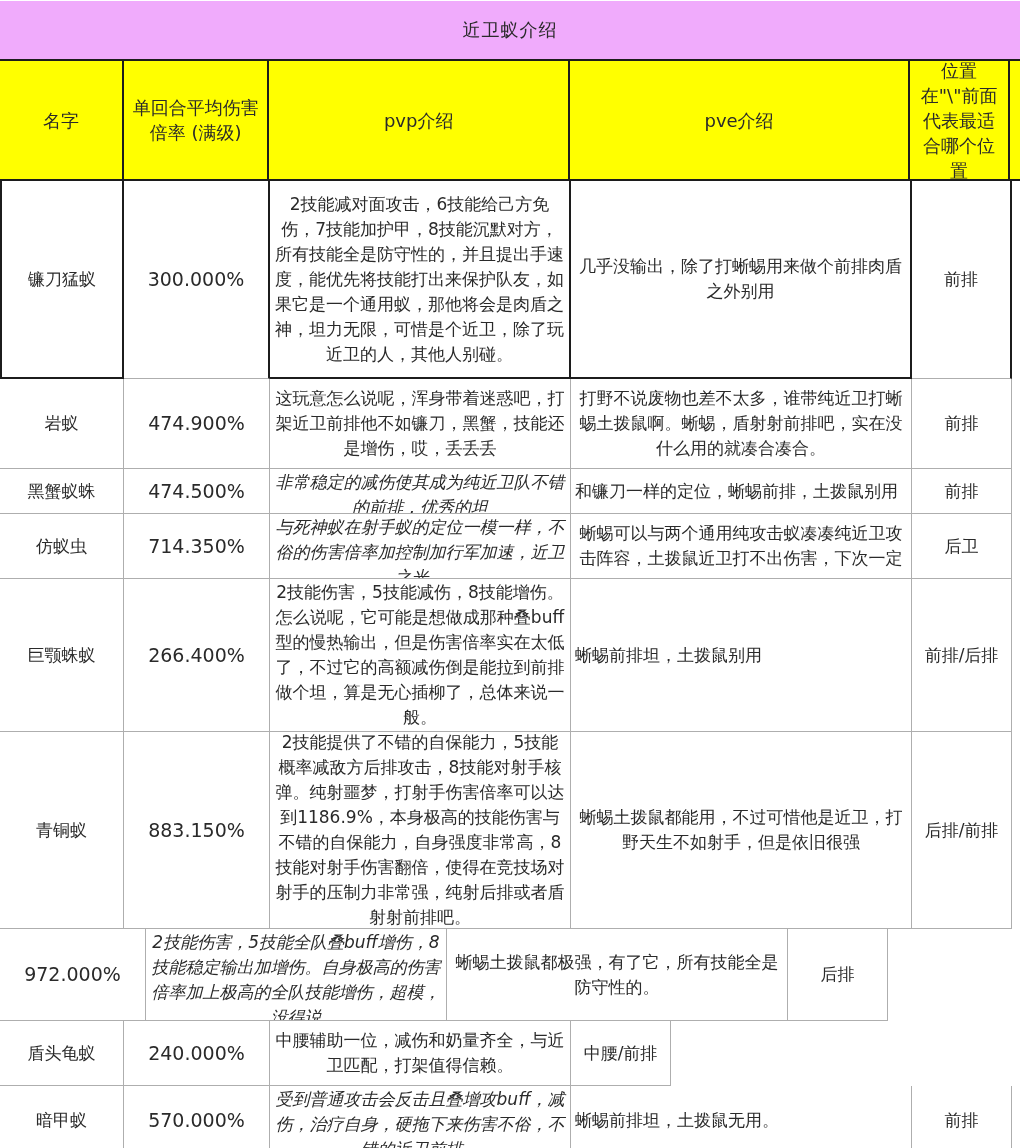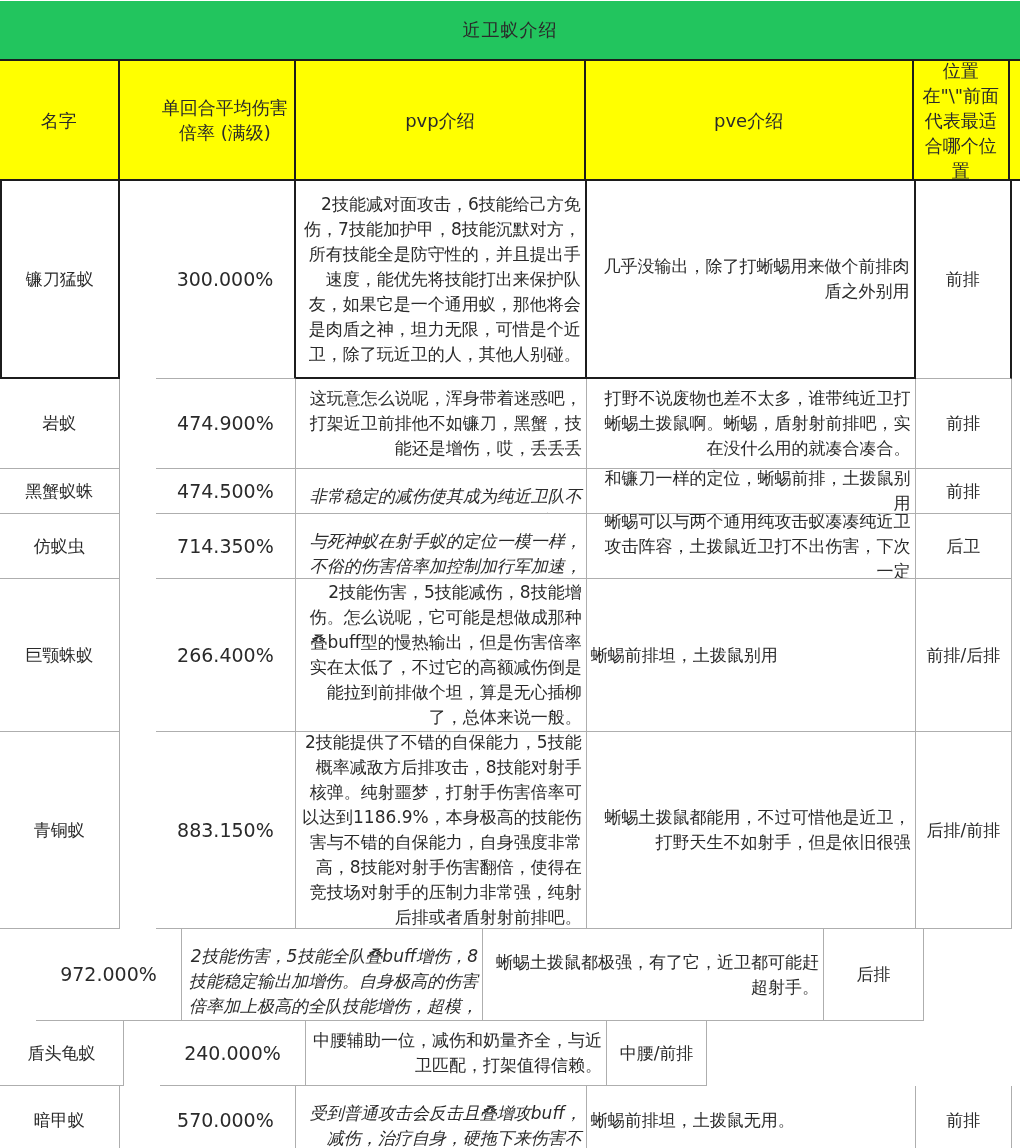--- a/index.html
+++ b/index.html
@@ -2,52 +2,52 @@
 <html><head>
 <meta charset="utf-8">
 <style>
   * { box-sizing: border-box; margin: 0; padding: 0; }
   html,body { background:#ffffff; }
   body { font-family: "DejaVu Sans", "Liberation Sans", sans-serif; color:#2a2a2a; }
   .sheet { width:1020px; height:1148px; overflow:hidden; background:#ffffff; border-top:1px solid #fff; }
 
   
   .titlebar {
-    height:60px; background:#22c55e;
+    height:60px; background:#f0abfc;
     display:flex; align-items:center; justify-content:center;
     font-size:18px; letter-spacing:1px;
     border-bottom:2px solid #1c1c1c;
   }
   .header { display:flex; height:120px; background:#ffff00; border-bottom:2px solid #1c1c1c; }
   .header .hcell {
     display:flex; align-items:center; justify-content:center;
     text-align:center; font-size:18px; line-height:25px; padding:0 5px;
     border-right:2px solid #1c1c1c; overflow:hidden;
   }
   .header .sliver { border-right:none; background:#ffff00; }
   .pos-h { white-space:pre-line; }
 
   
   .w-name { width:124px; }
-  .w-rate { width:146px;margin-left:36px; }
+  .w-rate { width:146px; }
   .w-pvp  { width:301px; }
   .w-pve  { width:341px; }
   .w-pos  { width:100px; }
   .w-sliver { width:8px; flex:0 0 8px; }
 
   
   .row { display:flex; background:#fff; }
   .cell {
     overflow:hidden; font-size:17px; line-height:25px;
     border-right:1px solid #aeaeae; border-bottom:1px solid #aeaeae;
     display:flex; align-items:center;
   }
   .c-name, .c-pos { justify-content:center; text-align:center; }
   .c-rate { justify-content:center; font-size:19px; }
-  .c-pvp, .c-pve { padding:15px 4px; text-align:right; }
+  .c-pvp, .c-pve { padding:1px 4px; text-align:center; }
   .cell.top { align-items:flex-start;font-style:italic; }
   .c-sliver { border:none; }
 
   
   .r1 .cell { border-right:2px solid #1c1c1c; }
   .r1 .c-name { border-left:2px solid #1c1c1c; border-bottom:2px solid #1c1c1c; }
   .r1 .c-rate { border-bottom:1px solid #aeaeae; }
   .r1 .c-pvp  { border-bottom:2px solid #1c1c1c; }
   .r1 .c-pve  { border-bottom:2px solid #1c1c1c; }
   .r1 .c-pos  { border-bottom:1px solid #aeaeae; }
@@ -127,21 +127,21 @@
     <div class="cell c-rate w-rate">883.150%</div>
     <div class="cell c-pvp w-pvp">2技能提供了不错的自保能力，5技能概率减敌方后排攻击，8技能对射手核弹。纯射噩梦，打射手伤害倍率可以达到1186.9%，本身极高的技能伤害与不错的自保能力，自身强度非常高，8技能对射手伤害翻倍，使得在竞技场对射手的压制力非常强，纯射后排或者盾射射前排吧。</div>
     <div class="cell c-pve w-pve">蜥蜴土拨鼠都能用，不过可惜他是近卫，打野天生不如射手，但是依旧很强</div>
     <div class="cell c-pos w-pos">后排/前排</div>
     <div class="cell c-sliver w-sliver"></div>
   </div>
 
   <div class="row h7">
     <div class="cell c-rate w-rate">972.000%</div>
     <div class="cell c-pvp w-pvp top">2技能伤害，5技能全队叠buff增伤，8技能稳定输出加增伤。自身极高的伤害倍率加上极高的全队技能增伤，超模，没得说</div>
-    <div class="cell c-pve w-pve">蜥蜴土拨鼠都极强，有了它，近卫都可能赶超射手。</div>
+    <div class="cell c-pve w-pve">蜥蜴土拨鼠都极强，有了它，所有技能全是防守性的。</div>
     <div class="cell c-pos w-pos">后排</div>
     <div class="cell c-sliver w-sliver"></div>
   </div>
 
   <div class="row h8">
     <div class="cell c-name w-name">盾头龟蚁</div>
     <div class="cell c-rate w-rate">240.000%</div>
     <div class="cell c-pvp w-pvp">中腰辅助一位，减伤和奶量齐全，与近卫匹配，打架值得信赖。</div>
     <div class="cell c-pos w-pos">中腰/前排</div>
     <div class="cell c-sliver w-sliver"></div>

